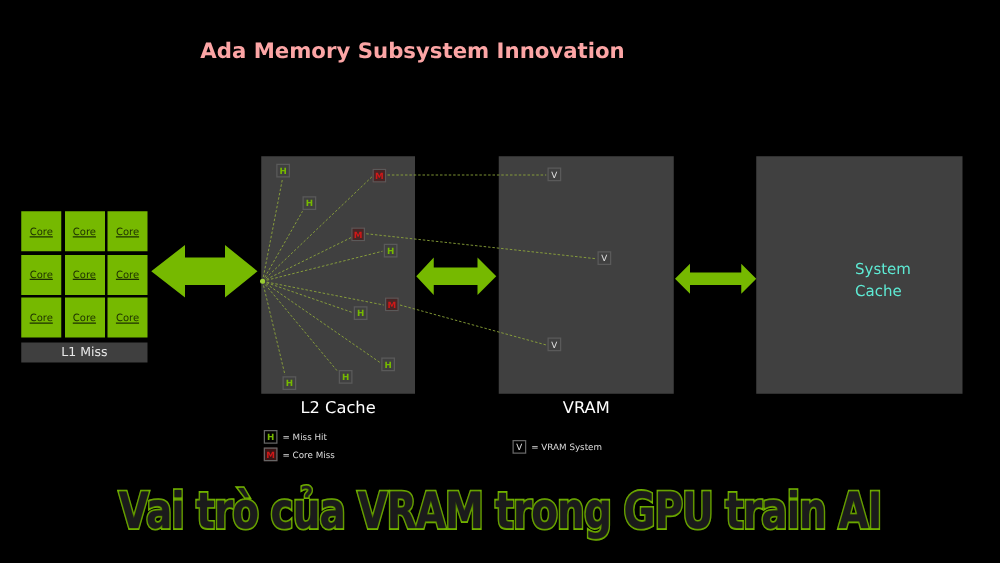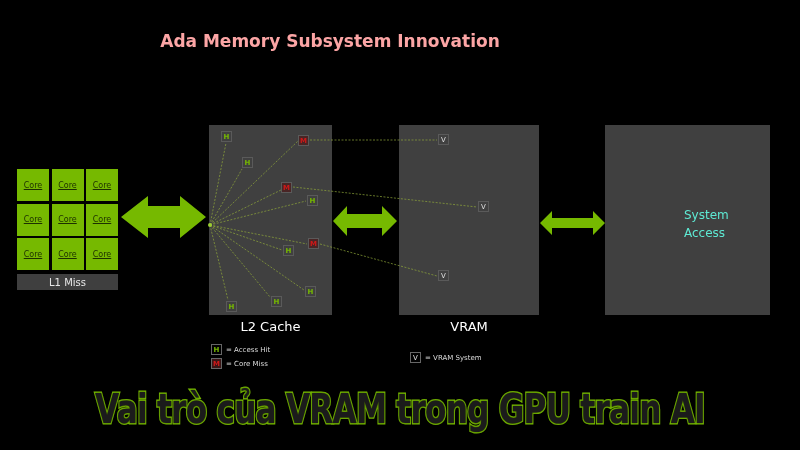--- a/index.html
+++ b/index.html
@@ -77,21 +77,21 @@
 
 <div class="block" style="left:209px;top:125px;width:123px;height:190px;"></div>
 <div class="block-label" style="left:209px;top:319px;width:123px;">L2 Cache</div>
 
 <div class="block" style="left:399px;top:125px;width:140px;height:190px;"></div>
 <div class="block-label" style="left:399px;top:319px;width:140px;">VRAM</div>
 
 <div class="block" style="left:605px;top:125px;width:165px;height:190px;"></div>
 <div class="sysmem-label">
   <div>System</div>
-  <div>Access</div>
+  <div>Cache</div>
 </div>
 
 <svg class="overlay" width="800" height="450">
 
   <polygon points="121,217 148,196 148,206 180,206 180,196 206,217 180,238 180,228 148,228 148,238" fill="#76b900"></polygon>
 
   <polygon points="333,221 347,206 347,214 382,214 382,206 397,221 382,236 382,228 347,228 347,236" fill="#76b900"></polygon>
 
   <polygon points="540,223 552,211 552,218 593,218 593,211 605,223 593,235 593,228 552,228 552,235" fill="#76b900"></polygon>
 
@@ -124,21 +124,21 @@
 <div class="marker h" style="left:305px;top:286px;">H</div>
 <div class="marker h" style="left:271px;top:296px;">H</div>
 <div class="marker h" style="left:226px;top:301px;">H</div>
 
 <div class="marker v" style="left:438px;top:134px;">V</div>
 <div class="marker v" style="left:478px;top:201px;">V</div>
 <div class="marker v" style="left:438px;top:270px;">V</div>
 
 <div class="legend" style="left:211px;top:344px;">
   <span class="marker h">H</span>
-  <span>= Access Hit</span>
+  <span>= Miss Hit</span>
 </div>
 <div class="legend" style="left:211px;top:358px;">
   <span class="marker m">M</span>
   <span>= Core Miss</span>
 </div>
 <div class="legend" style="left:410px;top:352px;">
   <span class="marker v">V</span>
   <span>= VRAM System</span>
 </div>
 

